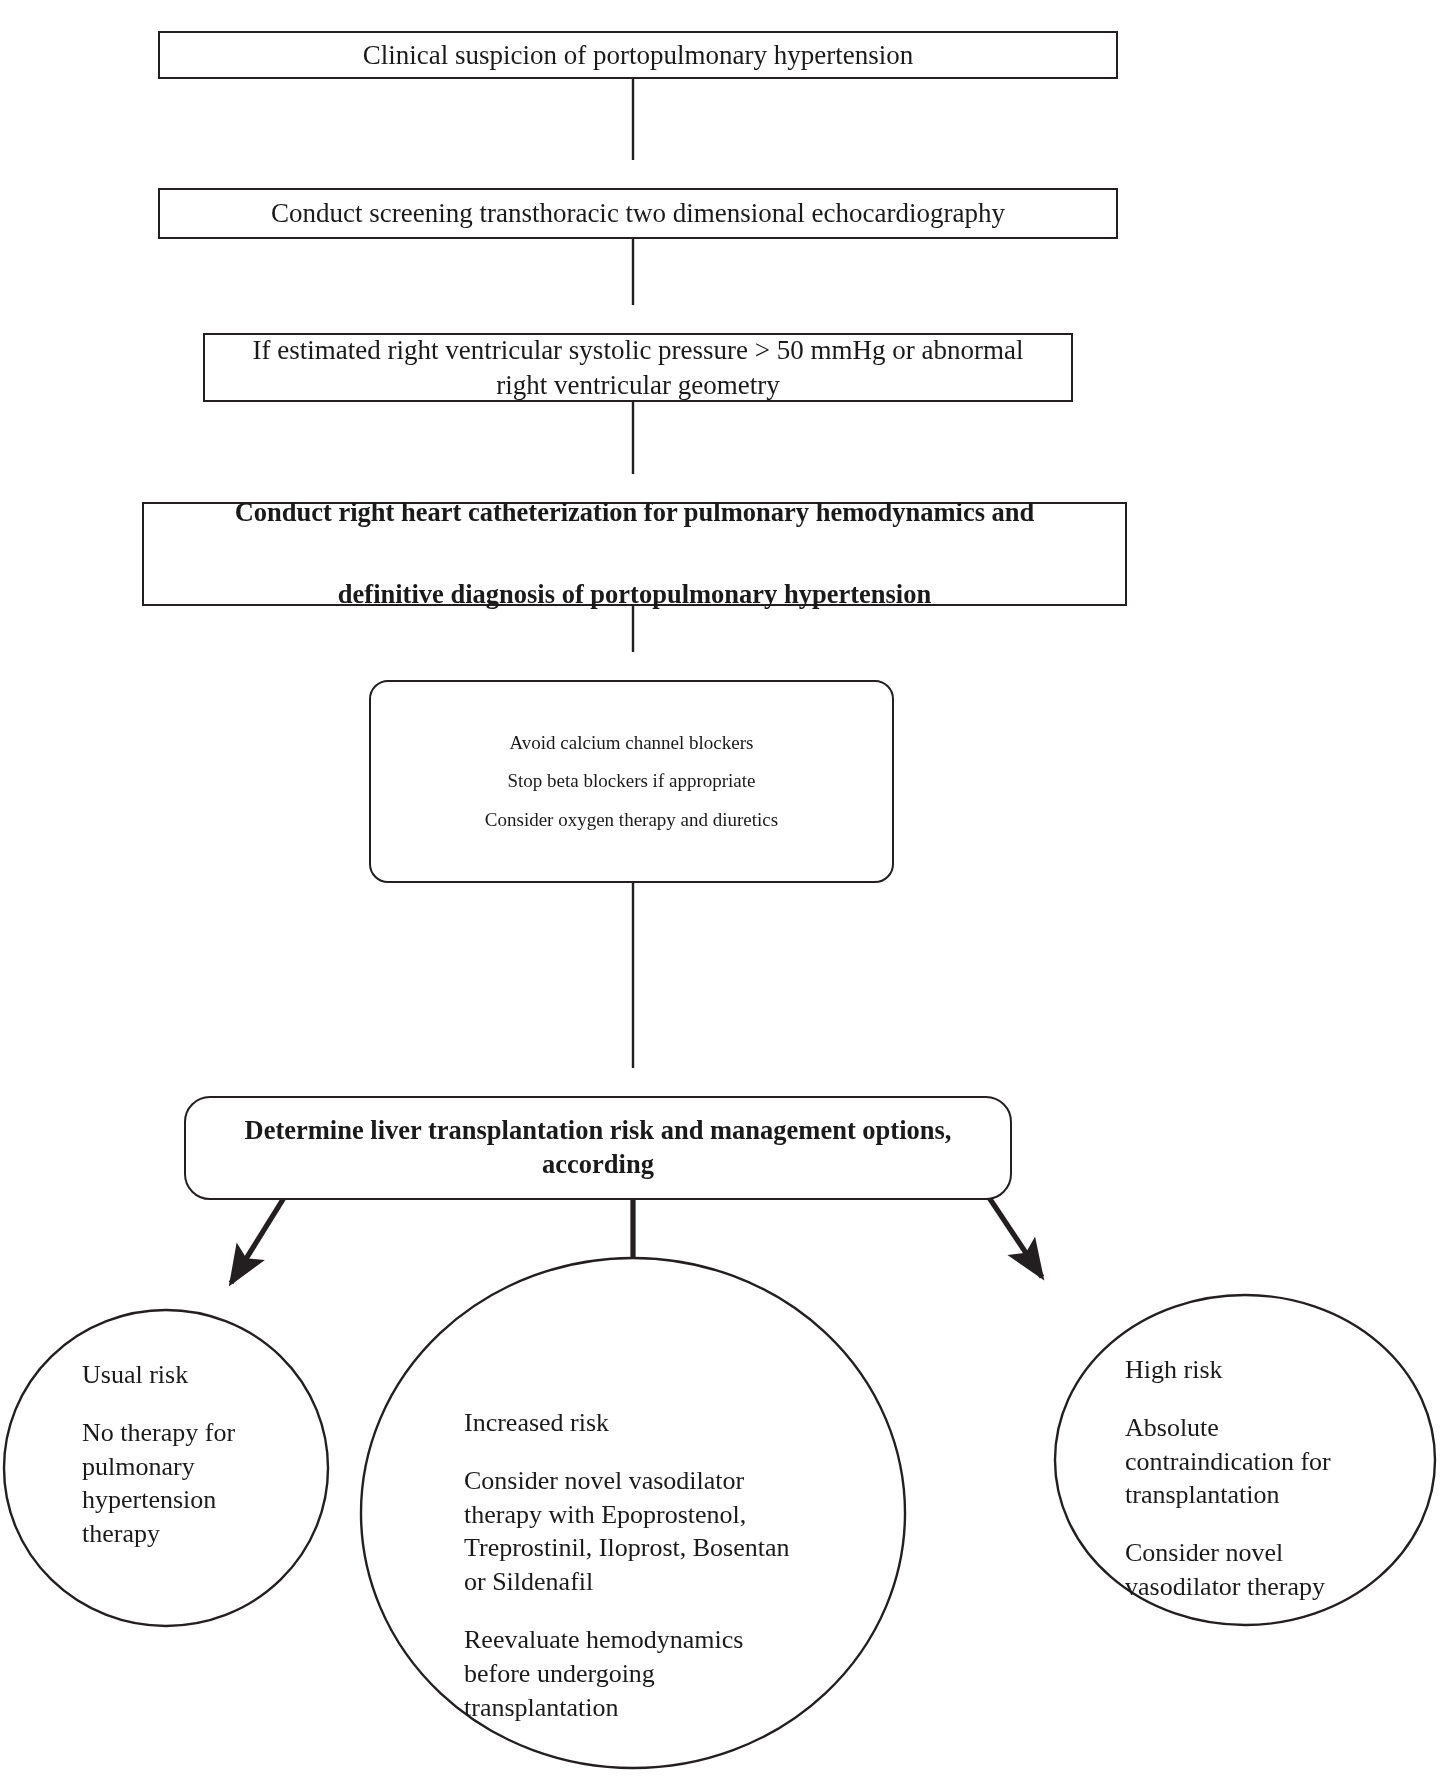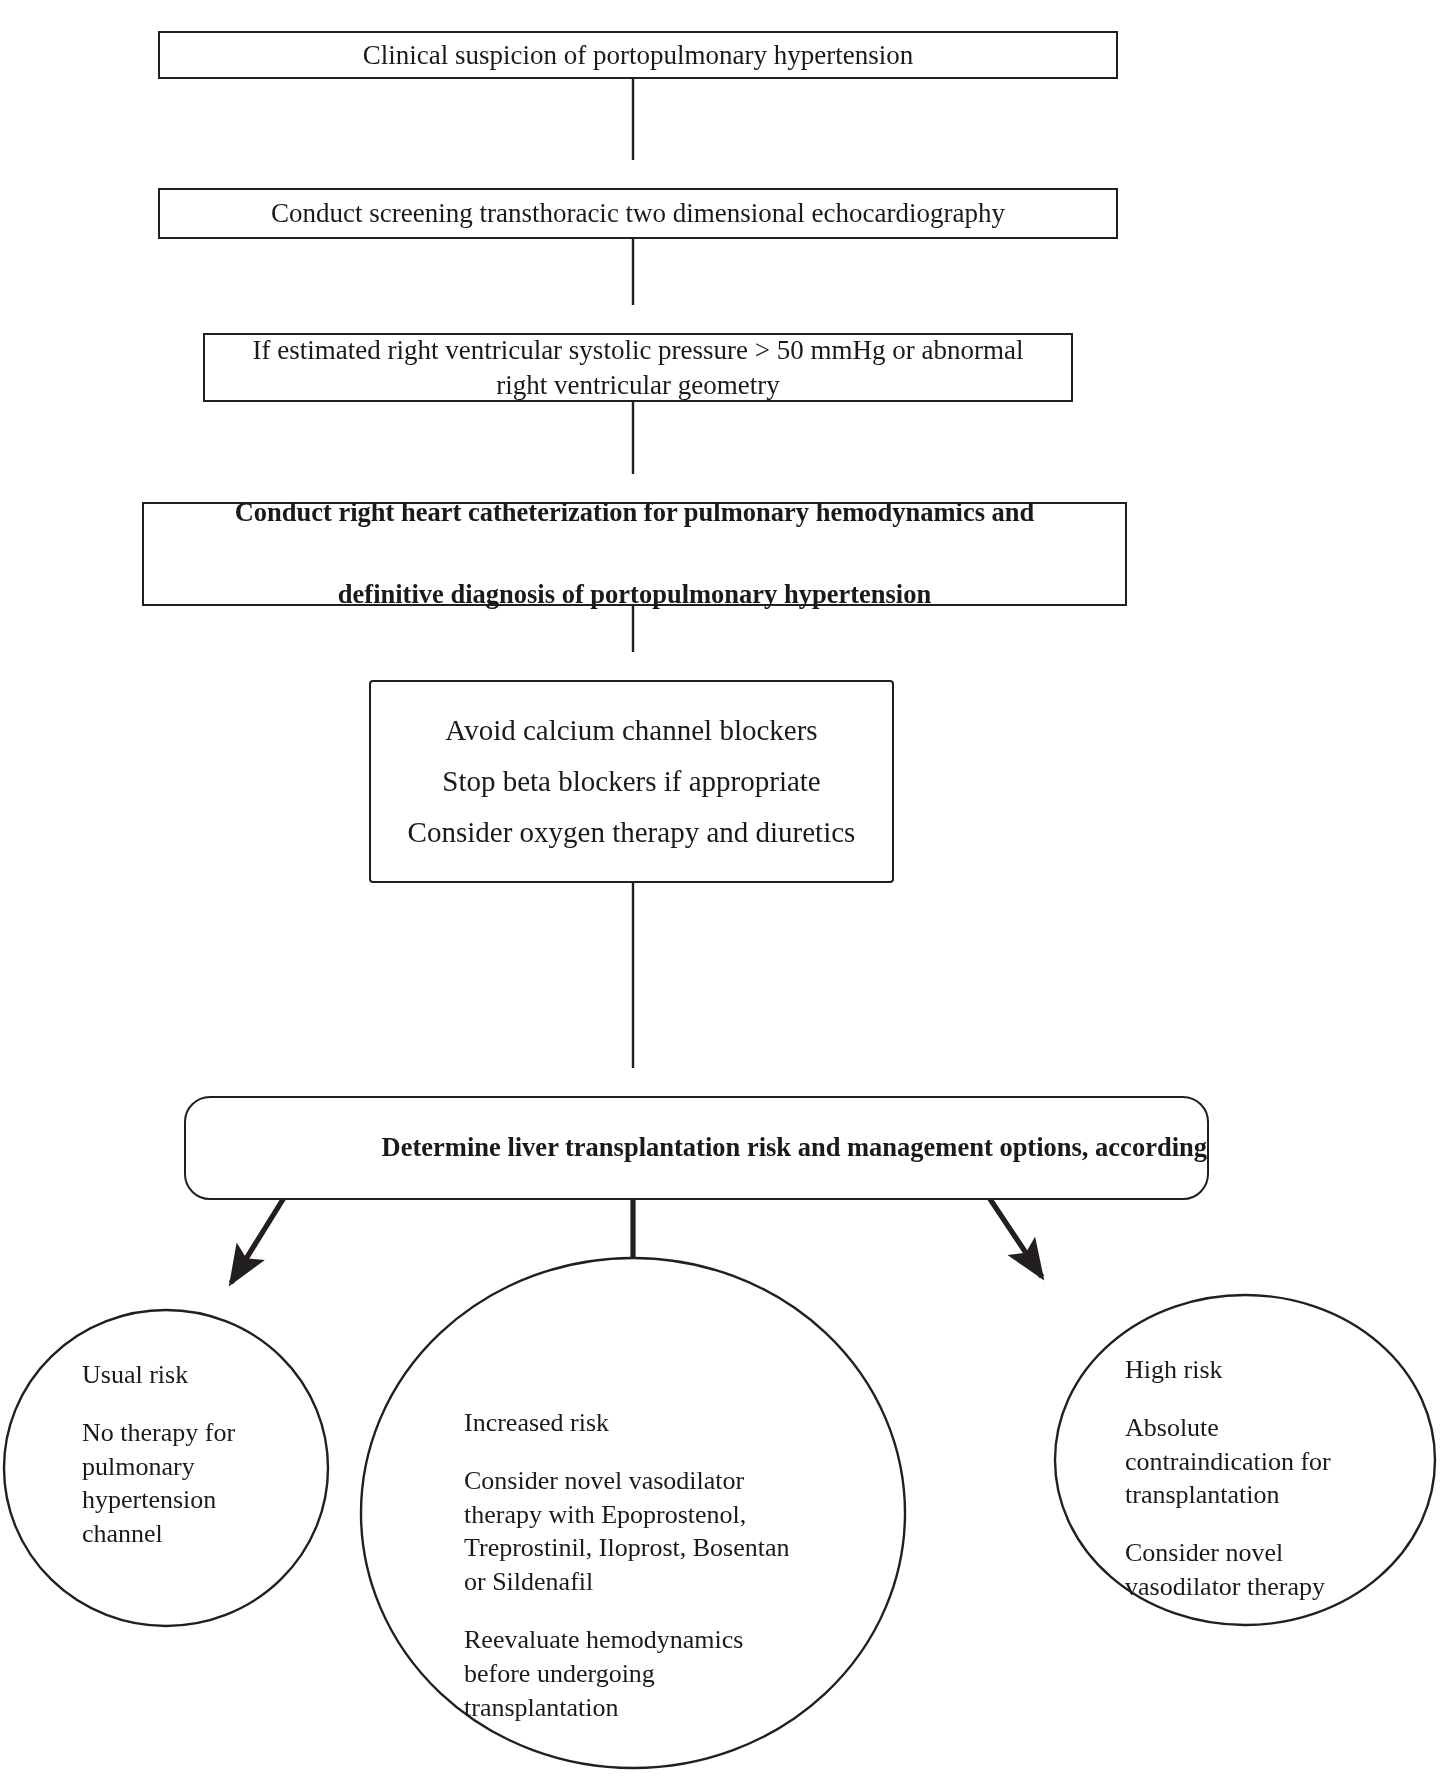--- a/index.html
+++ b/index.html
@@ -40,23 +40,23 @@
     background: #ffffff;
     font-size: 27px;
   }
   .rect-node.bold {
     font-weight: bold;
     font-size: 26.5px;
     gap: 48px;
   }
   .round-node {
     border: 2.2px solid #231f20;
-    border-radius: 4px;
+    border-radius: 19px;
     background: #ffffff;
-    font-size: 29px;
+    font-size: 19px;
   }
   .round-node.bold {
     font-weight: bold;
     font-size: 26.5px;
     border-radius: 26px;
   }
   .line {
     margin: 0;
     padding: 0;
   }
@@ -130,33 +130,33 @@
     <div class="line">Conduct right heart catheterization for pulmonary hemodynamics and</div>
     <div class="line">definitive diagnosis of portopulmonary hypertension</div>
   </div>
 
   <div class="node round-node" style="left:369px; top:652px; width:525px; height:203px;">
     <div class="line">Avoid calcium channel blockers</div>
     <div class="line">Stop beta blockers if appropriate</div>
     <div class="line">Consider oxygen therapy and diuretics</div>
   </div>
 
-  <div class="node round-node bold" style="left:184px; top:1068px; width:1025px; height:104px;align-items:flex-end;">
+  <div class="node round-node bold" style="left:184px; top:1068px; width:828px; height:104px;">
     <div class="line">Determine liver transplantation risk and management options, according</div>
   </div>
 
   <div class="ellipse-node">
     <div class="ellipse-text" style="left:82px; top:1200px; width:240px;"></div>
     <div class="ellipse-text" style="left:82px; top:1358px; width:250px;">
       <p>Usual risk</p>
       <div class="gap"></div>
       <p>No therapy for</p>
       <p>pulmonary</p>
       <p>hypertension</p>
-      <p>channel</p>
+      <p>therapy</p>
     </div>
   </div>
 
   <div class="ellipse-node">
     <div class="ellipse-text" style="left:464px; top:1406px; width:380px;">
       <p>Increased risk</p>
       <div class="gap"></div>
       <p>Consider novel vasodilator</p>
       <p>therapy with Epoprostenol,</p>
       <p>Treprostinil, Iloprost, Bosentan</p>

